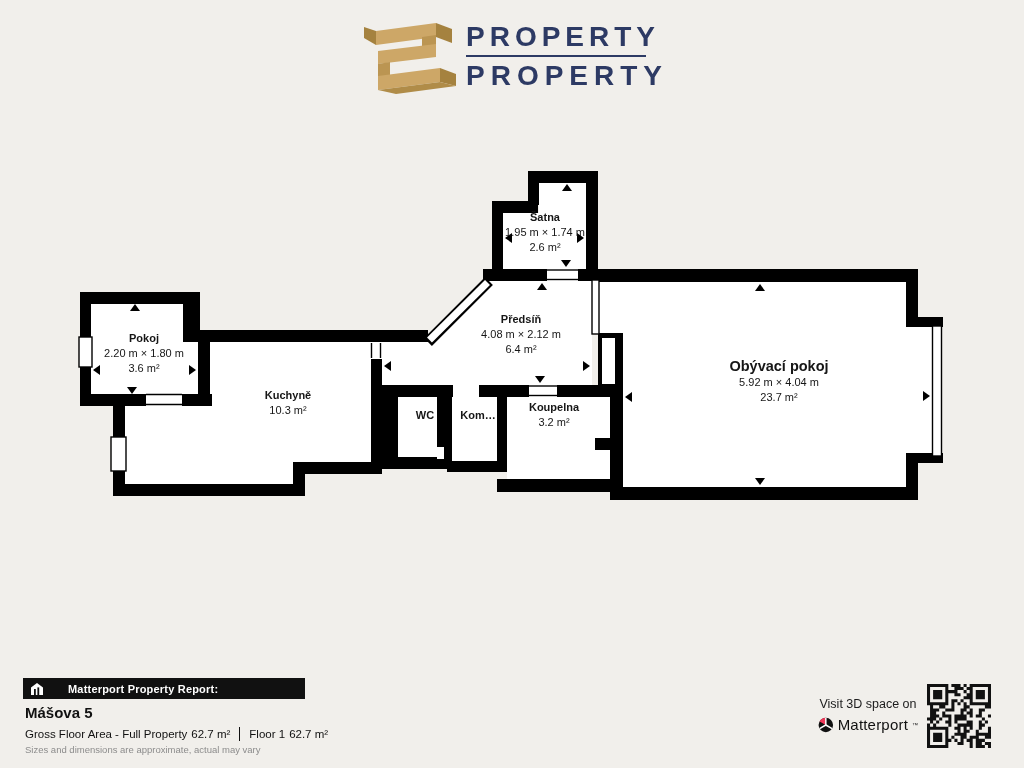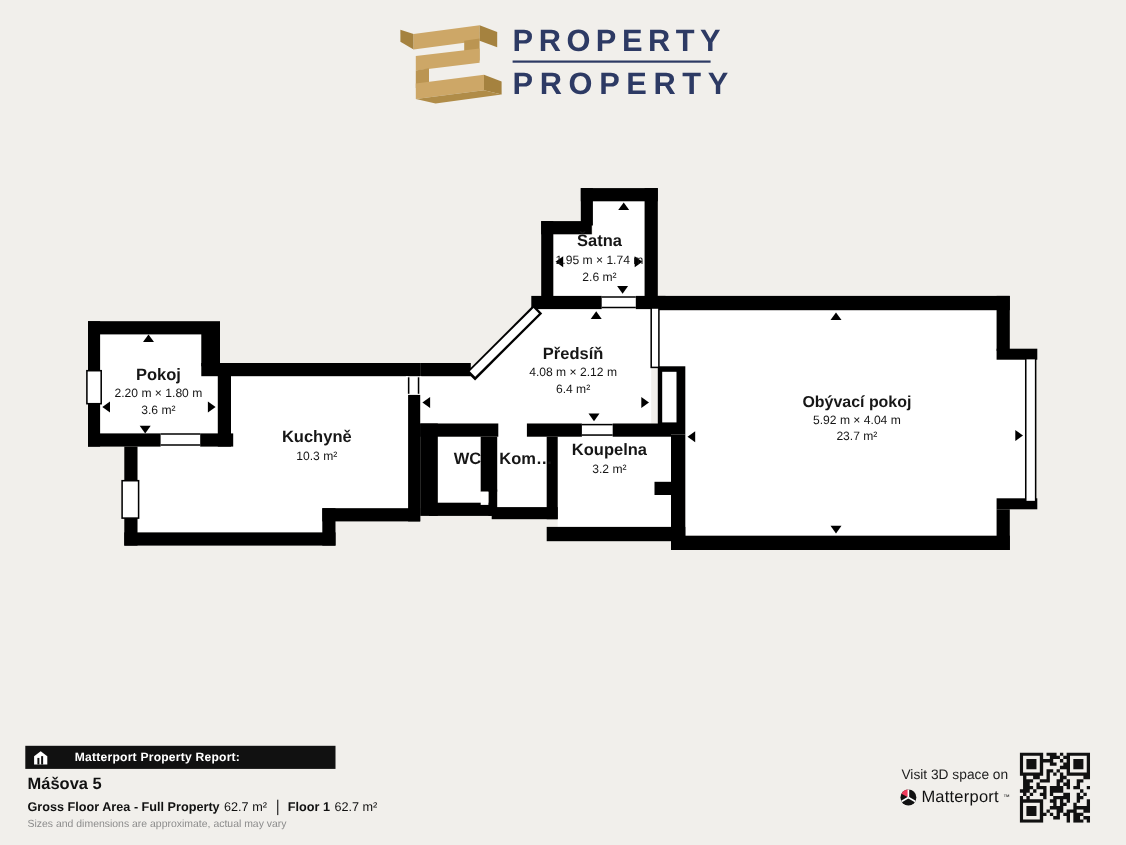--- a/index.html
+++ b/index.html
@@ -9,31 +9,31 @@
   .abs{position:absolute;}
 
   
   #brand-text{position:absolute;left:466px;top:22px;width:180px;text-align:center;color:#2d3a64;}
   #brand-line1{font-size:28px;font-weight:bold;letter-spacing:5px;line-height:1.05;}
   #brand-divider{height:2px;background:#2d3a64;margin:4px 0 4px 0;}
   #brand-line2{font-size:28px;font-weight:bold;letter-spacing:6px;line-height:1.05;}
 
   
   .room-label{position:absolute;transform:translateX(-50%);text-align:center;color:#161616;white-space:nowrap;}
-  .room-name{font-weight:bold;font-size:15px;line-height:1.25;}
+  .room-name{font-weight:bold;font-size:11px;line-height:1.25;}
   .room-dims,.room-area{font-size:11px;line-height:1.35;}
   .lg .room-name{font-size:14.5px;}
 
   
   #report-bar{position:absolute;left:23px;top:678px;width:282px;height:21px;background:#111;
               display:flex;align-items:center;gap:24px;padding-left:7px;box-sizing:border-box;}
   #report-bar-label{color:#fff;font-size:11px;font-weight:bold;letter-spacing:.2px;}
   #property-name{position:absolute;left:25px;top:704px;font-size:15px;font-weight:bold;color:#111;}
   #area-line{position:absolute;left:25px;top:727px;font-size:11.5px;color:#111;display:flex;align-items:center;}
-  #area-line .b{font-weight:bold;}
+  #area-line .b{font-weight:normal;}
   #area-line .sep{width:1px;height:14px;background:#111;margin:0 9px;}
   #area-line .v{margin-left:4px;}
   #disclaimer{position:absolute;left:25px;top:744px;font-size:9.5px;color:#8c8c8c;}
 
   
   #visit-block{position:absolute;left:818px;top:697px;width:100px;text-align:center;color:#1c1c1c;}
   #visit-text{font-size:12.5px;}
   #mp-logo-row{margin-top:5px;display:flex;align-items:center;justify-content:center;gap:4px;}
   #mp-wordmark{font-size:15px;color:#111;letter-spacing:.2px;}
   #mp-tm{font-size:6px;vertical-align:top;}

